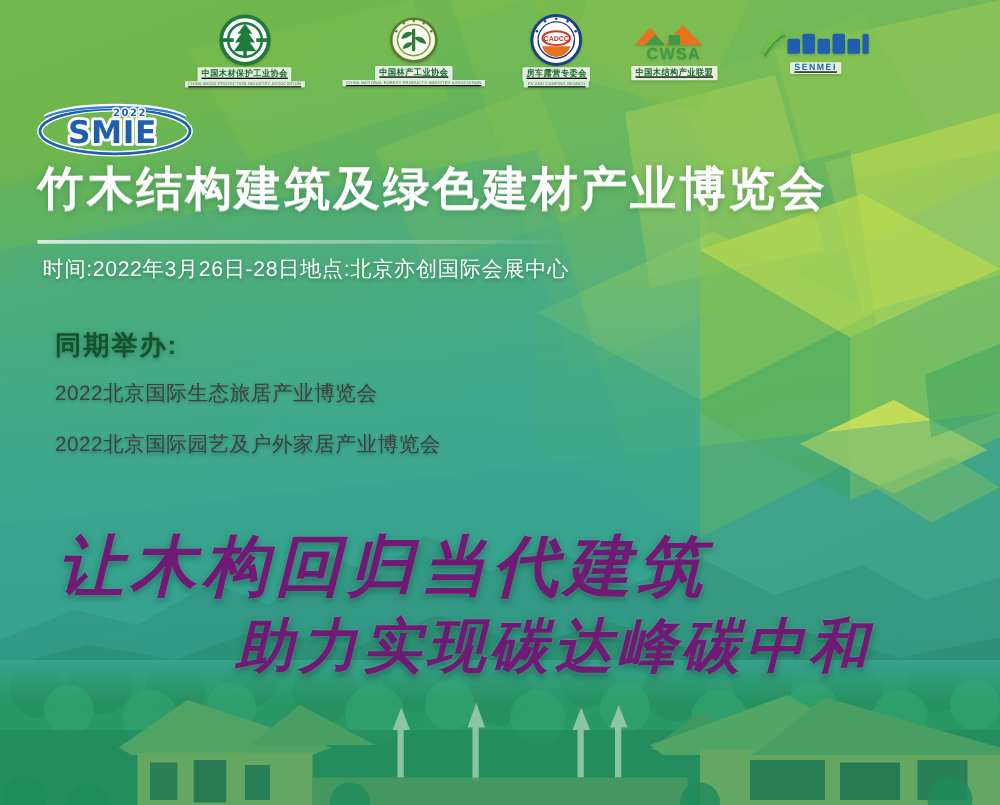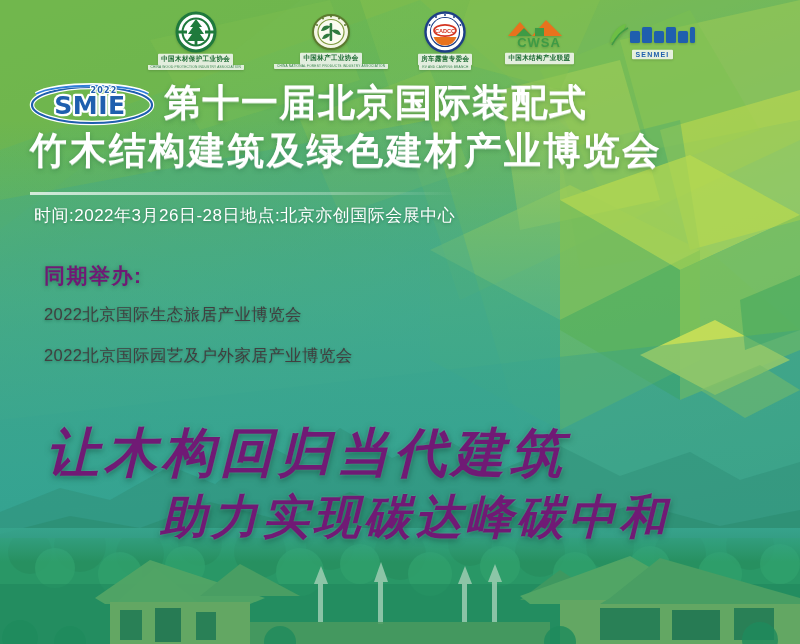--- a/index.html
+++ b/index.html
@@ -20,21 +20,21 @@
   #bg-geo{position:absolute;inset:0;}
   #bg-mountains{position:absolute;left:0;top:392px;width:800px;height:170px;}
   #bg-photo{position:absolute;left:0;top:538px;width:800px;height:106px;overflow:hidden;}
   #bg-photo-fade{position:absolute;left:0;top:528px;width:800px;height:34px;
     background:linear-gradient(180deg,rgba(55,164,140,.95),rgba(55,164,140,0));}
 
   
   #logo-strip{position:absolute;left:0;top:0;width:800px;height:80px;
     display:flex;align-items:center;justify-content:center;gap:30px;padding-left:46px;box-sizing:border-box;}
   .logo{position:relative;display:flex;flex-direction:column;align-items:center;justify-content:center;
-    filter:drop-shadow(0 1px 1px rgba(0,0,0,.18));}
+    filter:drop-shadow(0 1px 1px rgba(0,0,0,.18));text-decoration:underline;}
   .logo .mark{display:flex;align-items:center;justify-content:center;}
   .logo .cn{font-size:6.5px;letter-spacing:.4px;color:#1d6b33;font-weight:bold;
     background:rgba(255,255,255,.82);padding:1px 3px;border-radius:1px;margin-top:1px;white-space:nowrap;
     transform:scaleY(1.05);}
   .logo .en{font-size:3.2px;color:#2b7a43;letter-spacing:.2px;white-space:nowrap;
     background:rgba(255,255,255,.8);padding:0 3px 1px;border-radius:0 0 1px 1px;}
 
   
   #headline{position:absolute;left:28px;top:80px;width:760px;}
   #title-row1{display:flex;align-items:center;gap:8px;}
@@ -51,32 +51,32 @@
   #divider{position:absolute;left:30px;top:192px;width:430px;height:3px;
     background:linear-gradient(90deg,rgba(255,255,255,.75),rgba(255,255,255,.28) 70%,rgba(255,255,255,0));}
 
   #meta-row{position:absolute;left:34px;top:204px;width:740px;display:flex;
     font-size:17px;color:#ffffff;letter-spacing:.5px;
     text-shadow:0 1px 3px rgba(20,80,50,.45);}
   #meta-row .meta-item{white-space:nowrap;}
 
   
   #concurrent{position:absolute;left:44px;top:262px;}
-  #concurrent-title{font-size:21px;font-weight:bold;color:#701a75;letter-spacing:1.5px;
+  #concurrent-title{font-size:21px;font-weight:bold;color:#14532d;letter-spacing:1.5px;
     text-shadow:0 1px 4px rgba(15,70,50,.5);margin-bottom:14px;}
   .event-line{font-size:16.5px;color:#404040;letter-spacing:.4px;margin-bottom:19px;
     text-shadow:0 1px 3px rgba(15,70,50,.45);white-space:nowrap;}
 
   
   #slogan1,#slogan2{position:absolute;color:#701a75;white-space:nowrap;
     font-family:"DejaVu Serif","Liberation Serif",serif;font-weight:bold;
     font-style:italic;
     text-shadow:0 2px 6px rgba(10,60,45,.55),0 0 2px rgba(255,255,255,.35);}
   #slogan1{left:46px;top:418px;font-size:53px;letter-spacing:5px;}
-  #slogan2{left:160px;top:486px;font-size:47px;letter-spacing:4px;}
+  #slogan2{left:188px;top:486px;font-size:47px;letter-spacing:4px;}
 
   .nosel{user-select:none;}
 </style>
 </head>
 <body>
 
 <div id="poster">
 
   <div id="bg-base"></div>
 
@@ -305,21 +305,20 @@
       <svg id="smie-logo" viewBox="0 0 128 46">
         <ellipse cx="64" cy="25" rx="60" ry="18" fill="none" stroke="#ffffff" stroke-width="4.5"></ellipse>
         <ellipse cx="64" cy="25" rx="60" ry="18" fill="none" stroke="#1f5fae" stroke-width="2.2"></ellipse>
         <path d="M8 14 C26 2 102 2 120 14" fill="none" stroke="#ffffff" stroke-width="4"></path>
         <path d="M8 14 C26 3 102 3 120 14" fill="none" stroke="#2f7ed8" stroke-width="1.8"></path>
         <text x="62" y="34" font-family="DejaVu Sans, Liberation Sans, sans-serif" font-size="25" font-weight="bold" fill="#ffffff" stroke="#ffffff" stroke-width="4.5" stroke-linejoin="round" text-anchor="middle" letter-spacing="0.5">SMIE</text>
         <text x="62" y="34" font-family="DejaVu Sans, Liberation Sans, sans-serif" font-size="25" font-weight="bold" fill="#1f5fae" text-anchor="middle" letter-spacing="0.5">SMIE</text>
         <text x="76" y="13" font-family="DejaVu Sans, Liberation Sans, sans-serif" font-size="8" font-weight="bold" fill="#ffffff" stroke="#ffffff" stroke-width="2.4" stroke-linejoin="round" text-anchor="middle" letter-spacing="1.2">2022</text>
         <text x="76" y="13" font-family="DejaVu Sans, Liberation Sans, sans-serif" font-size="8" font-weight="bold" fill="#1f5fae" text-anchor="middle" letter-spacing="1.2">2022</text>
       </svg>
-      <div class="big-title">第十一届北京国际装配式</div>
     </div>
     <div class="big-title" id="title-row2">竹木结构建筑及绿色建材产业博览会</div>
   </div>
 
   <div id="divider"></div>
 
   <div id="meta-row" class="nosel">
     <div class="meta-item">时间:2022年3月26日-28日</div>
     <div class="meta-item">地点:北京亦创国际会展中心</div>
   </div>

